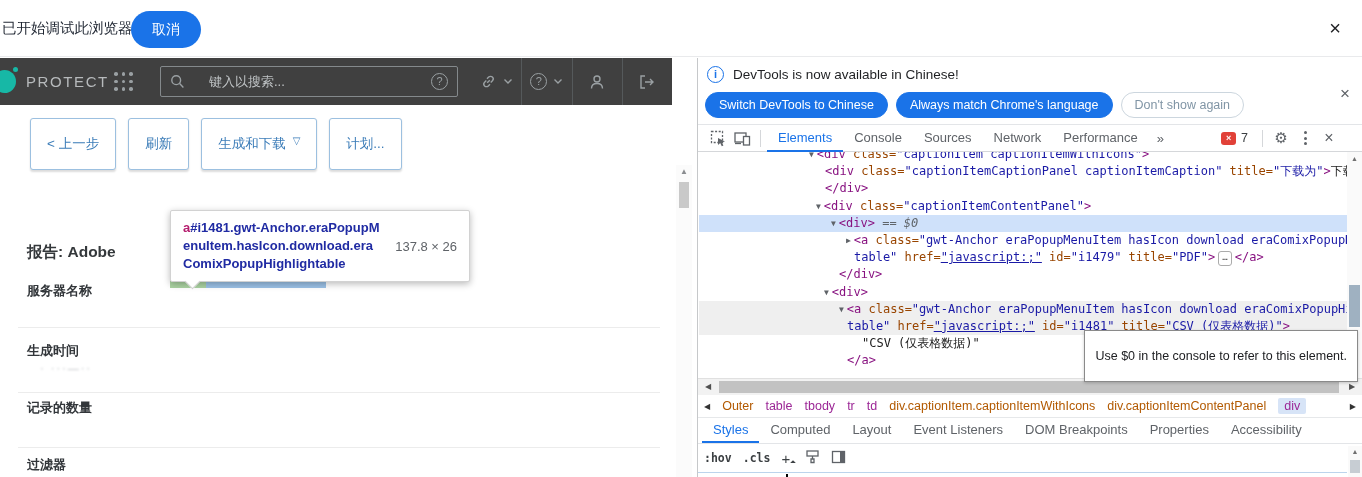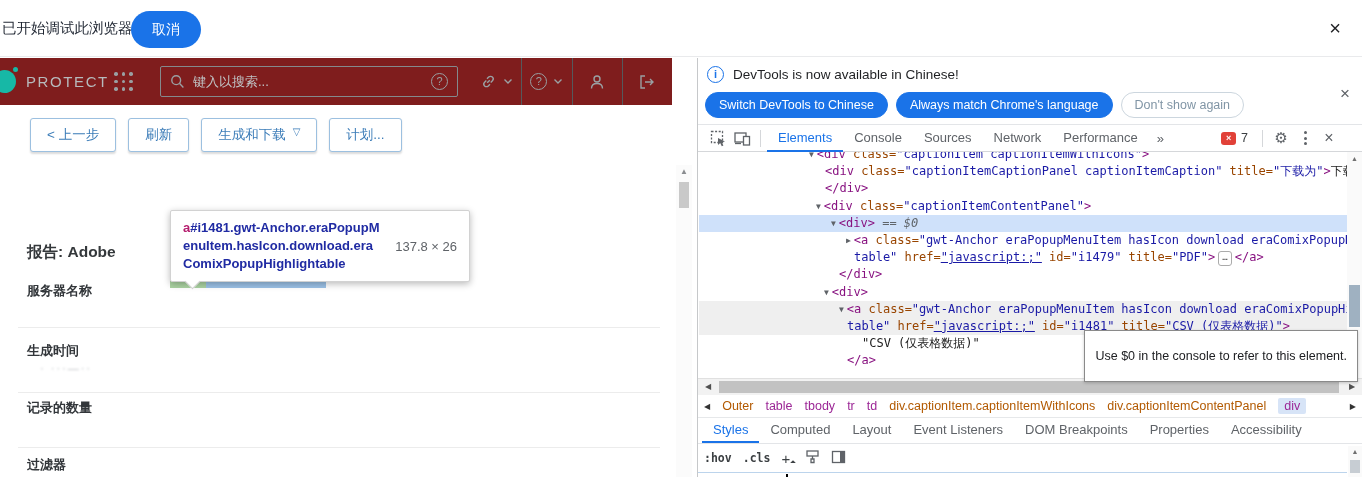--- a/index.html
+++ b/index.html
@@ -13,45 +13,45 @@
   .topbar-msg { position:absolute; left:2px; top:0; line-height:57px; font-size:14.5px;
     font-weight:500; color:#1d2430; }
   .cancel-btn { position:absolute; left:131px; top:11px; height:37px; padding:0 21px;
     border:none; border-radius:19px; background:#1a73e8; color:#fff; font-size:14px;
     font-family:inherit; cursor:pointer; }
   .topbar-close { position:absolute; right:16px; top:17px; width:22px; height:22px;
     font-size:20px; line-height:22px; text-align:center; color:#202124; cursor:pointer; }
 
   
   .app { position:absolute; left:0; top:58px; width:692px; height:419px; background:#fff; }
-  .app-header { position:absolute; left:0; top:0; width:672px; height:47px; background:#7f1d1d; overflow:hidden; }
+  .app-header { position:absolute; left:0; top:0; width:672px; height:47px; background:#404040; overflow:hidden; }
   .logo { position:absolute; left:-7px; top:12px; width:23px; height:23px; border-radius:50%;
     background:#17b8a6; }
   .logo-dot { position:absolute; left:13px; top:9px; width:5px; height:5px; border-radius:50%; background:#17b8a6; }
   .brand { position:absolute; left:26px; top:0; line-height:47px; font-size:15px; color:#b7babc;
     letter-spacing:1.6px; font-weight:500; }
   .grid-icon { position:absolute; left:114px; top:14px; width:20px; height:20px;
     display:grid; grid-template-columns:repeat(3,1fr); gap:3px; }
   .grid-icon i { width:3.5px; height:3.5px; border-radius:50%; background:#9aa0a3; }
   .searchbox { position:absolute; left:160px; top:8px; width:298px; height:31px;
     border:1px solid #84898c; border-radius:2px; display:flex; align-items:center; padding:0 9px; }
   .searchbox input { flex:1; background:transparent; border:none; outline:none; color:#d6d9da;
-    font-size:13px; font-family:inherit; margin-left:8px; }
+    font-size:13px; font-family:inherit; margin-left:24px; }
   .searchbox input::placeholder { color:#c0c4c6; }
   .hdr-icons { position:absolute; left:472px; top:0; right:0; height:47px; display:flex; align-items:stretch; }
   .hdr-group { display:flex; align-items:center; justify-content:center; gap:6px; flex:1; cursor:pointer; }
   .hdr-sep { width:1px; background:#55595b; margin:0; }
   .ic { stroke:#9aa0a3; fill:none; stroke-width:1.4; }
   .help-circ { width:17px; height:17px; border:1.4px solid #9aa0a3; border-radius:50%;
     color:#9aa0a3; font-size:11px; line-height:15px; text-align:center; }
 
   .app-body { position:absolute; left:0; top:47px; width:672px; bottom:0; background:#fff; }
   .btn-row { position:absolute; left:30px; top:13px; display:flex; gap:12px; }
   .app-btn { background:#fff; border:1px solid #9cc0e0; border-radius:3px; color:#3b7cb8;
-    font-size:13.5px; font-family:inherit; padding:7px 16px; box-shadow:0 1.5px 2px rgba(0,0,0,.14);
+    font-size:13.5px; font-family:inherit; padding:16px 16px; box-shadow:0 1.5px 2px rgba(0,0,0,.14);
     cursor:pointer; white-space:nowrap; display:inline-flex; align-items:flex-start; gap:7px; }
   .app-btn .chev { font-size:10px; }
 
   .report-title { position:absolute; left:27px; top:137px; font-size:15.5px; font-weight:bold; color:#34383b; }
   .fld { position:absolute; left:27px; font-size:13px; font-weight:bold; color:#32363a; }
   .fld-srv { top:177px; } .fld-time { top:237px; } .fld-cnt { top:294px; } .fld-flt { top:351px; }
   .faint-val { position:absolute; left:40px; top:257px; font-size:11px; color:#b9bdc1;
     filter:blur(1.3px); letter-spacing:2px; }
   .divider { position:absolute; left:18px; width:642px; border-top:1px solid #ececec; }
   .dv1 { top:222px; } .dv2 { top:287px; } .dv3 { top:342px; }

